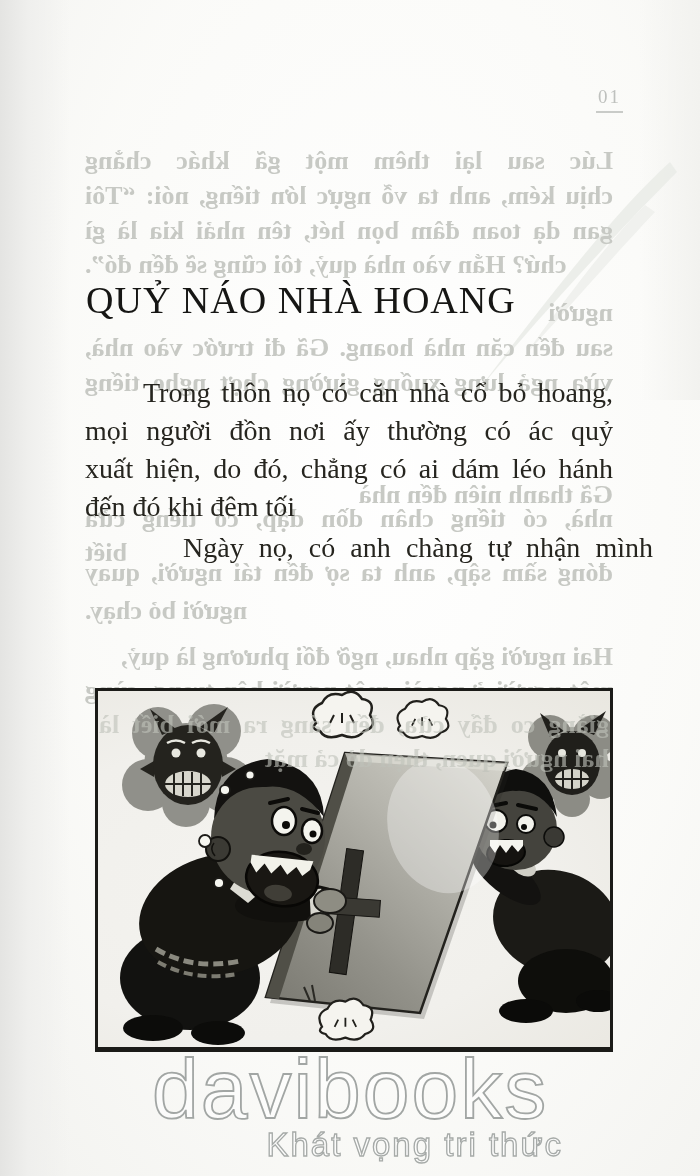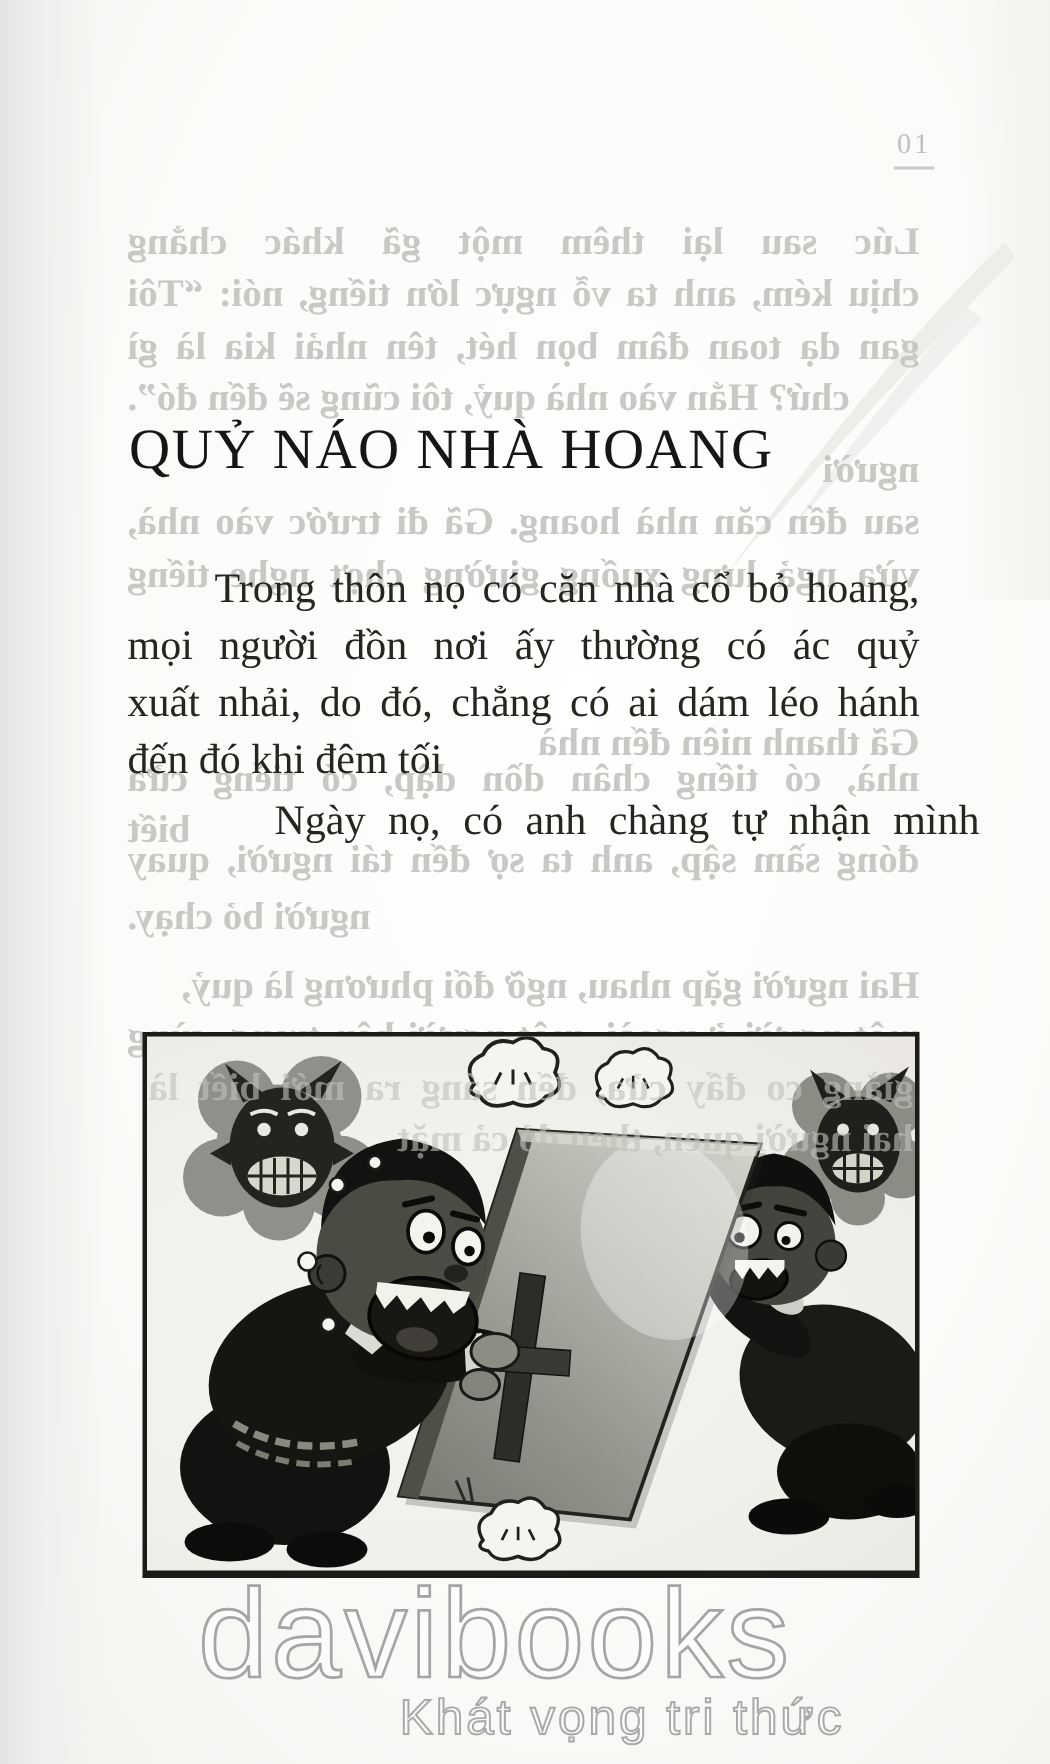--- a/index.html
+++ b/index.html
@@ -47,21 +47,21 @@
   .figure-frame{position:absolute;left:95px;top:688px;width:518px;height:364px;
     box-sizing:border-box;border:3px solid #1b1b18;border-bottom-width:5px;
     background:radial-gradient(ellipse at 35% 55%, #f4f3ef 0%, #f1f0ec 55%, #e9e7e0 100%);
     z-index:3;}
   .figure-frame svg{display:block;width:100%;height:100%;}
 
   
   .feather{position:absolute;left:455px;top:150px;z-index:0;}
 
   
-  .wm-brand{position:absolute;left:132px;top:1044px;z-index:5;
+  .wm-brand{position:absolute;left:152px;top:1044px;z-index:5;
     font-family:"Liberation Sans","DejaVu Sans",sans-serif;
     font-size:84px;line-height:90px;letter-spacing:2px;
     color:rgba(255,255,255,.55);-webkit-text-stroke:1.8px #a2a6a4;}
   .wm-tagline{position:absolute;left:85px;top:1124px;width:478px;text-align:right;z-index:5;
     font-family:"Liberation Sans","DejaVu Sans",sans-serif;
     font-size:33px;line-height:42px;letter-spacing:2px;
     color:rgba(255,255,255,.55);-webkit-text-stroke:1.3px #a6aaa8;}
 </style>
 </head>
 <body>
@@ -93,21 +93,21 @@
   <div class="bleed bl12 al">Hai người gặp nhau, ngỡ đối phương là quỷ,</div>
   <div class="bleed bl13">một người ở ngoài, một người bên trong, cùng</div>
   <div class="bleed bl14 onpic">giằng co đẩy cửa, đến sáng ra mới biết là</div>
   <div class="bleed bl15 onpic al">hai người quen, thẹn đỏ cả mặt</div>
 
   <div class="title">QUỶ NÁO NHÀ HOANG</div>
 
   <div class="para p1">
     <div class="ln first">Trong thôn nọ có căn nhà cổ bỏ hoang,</div>
     <div class="ln">mọi người đồn nơi ấy thường có ác quỷ</div>
-    <div class="ln">xuất nhải, do đó, chẳng có ai dám léo hánh</div>
+    <div class="ln">xuất hiện, do đó, chẳng có ai dám léo hánh</div>
     <div class="ln last">đến đó khi đêm tối</div>
   </div>
 
   <div class="para p2">
     <div class="ln first">Ngày nọ, có anh chàng tự nhận mình</div>
   </div>
 
   <div class="figure-frame">
     <svg viewBox="0 0 512 356" preserveAspectRatio="none">
 

